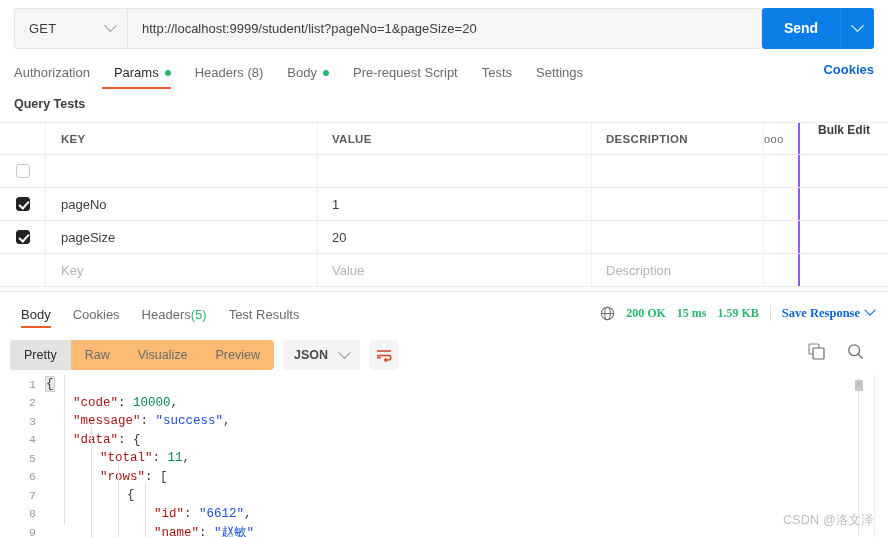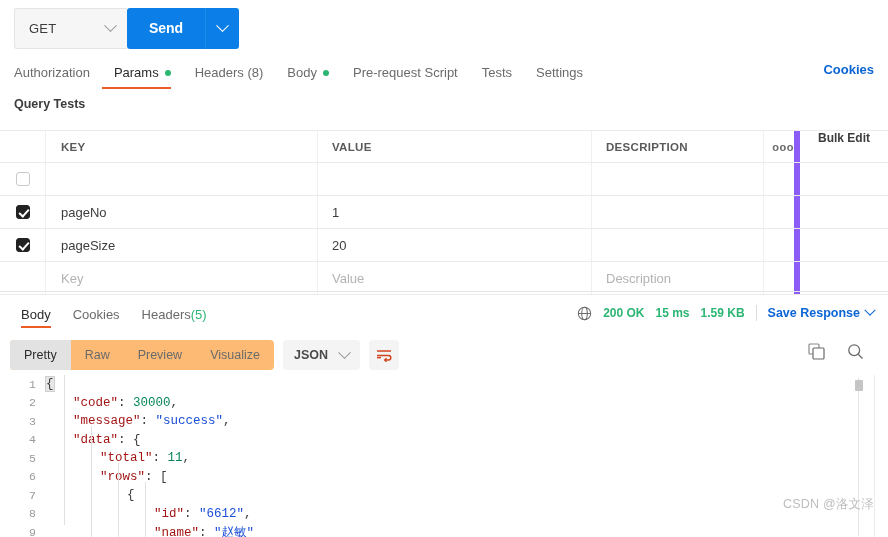--- a/index.html
+++ b/index.html
@@ -77,32 +77,31 @@
   }
 
   
   .qp-title {
     position: absolute; left: 14px; top: 97px; font-size: 12.5px;
     font-weight: bold; color: #3c3c3c;
   }
   .params-table {
     position: absolute; left: 0; top: 122px; width: 888px;
     border-top: 1px solid #eaeaea;
-    margin-top: 8px;
   }
   .prow { display: flex; height: 33px; border-bottom: 1px solid #eaeaea; }
   .prow.head { height: 32px; }
   .pc-check {
     width: 46px; display: flex; align-items: center; justify-content: center;
     border-right: 1px solid #f0f0f0;
   }
   .pc-key { width: 272px; display:flex; align-items:center; padding-left: 15px; border-right: 1px solid #f0f0f0; }
   .pc-val { width: 274px; display:flex; align-items:center; padding-left: 14px; border-right: 1px solid #f0f0f0; }
   .pc-desc { flex: 1; display:flex; align-items:center; padding-left: 14px; border-right: 1px solid #f0f0f0; }
-  .pc-dots { width: 36px; display:flex; align-items:center; justify-content:flex-end; border-right: 6px solid #8b5cf6; font-weight: bold; }
+  .pc-dots { width: 36px; display:flex; align-items:center; justify-content:flex-start; border-right: 2px solid #8b5cf6; }
   .pc-bulk { width: 88px; display:flex; align-items:flex-start; justify-content:center; }
   .th { font-size: 11.5px; font-weight: bold; color: #5a5a5a; letter-spacing: .3px; }
   .td { font-size: 13px; color: #3c3c3c; }
   .td.ph { color: #b3b3b3; }
   .bulk { font-size: 12px; font-weight: bold; color: #3c3c3c; cursor: pointer; }
   .dots-ico { font-size: 11px; color: #6b6b6b; letter-spacing: .5px; }
   .cb {
     width: 14px; height: 14px; border-radius: 3px; border: 1.3px solid #c9c9c9;
     background: #fff; cursor: pointer; display:inline-block;
   }
@@ -125,20 +124,21 @@
     font-size: 13px; color: #6b6b6b; cursor: pointer; white-space: nowrap;
   }
   .restab.active { color: #2b2b2b; }
   .restab.active .underline2 {
     position:absolute; left: 11px; right: 11px; bottom: 0; height: 2px; background:#ef5b25;
   }
   .green-count { color: #2bb673; }
   .resp-meta {
     position: absolute; right: 14px; top: 305px; display:flex; align-items:center; gap: 11px;
     font-size: 12.5px;
+    font-family: Liberation Serif, serif;
   }
   .globe-ico { width: 15px; height: 15px; display:block; }
   .meta-g { color: #2bb673; font-weight: bold; font-size: 12px; }
   .meta-divider { width:1px; height:16px; background:#dcdcdc; }
   .save-resp { color:#0b65d4; font-weight: bold; font-size: 12.5px; cursor:pointer; }
   .chev-b {
     width: 8px; height: 8px; border-right: 1.5px solid #0b65d4; border-bottom: 1.5px solid #0b65d4;
     transform: rotate(45deg) translate(-2px,-2px); margin-left: -5px;
   }
 
@@ -186,33 +186,36 @@
   .brkt-hl { background: #e7e7e7; outline: 1px solid #cfcfcf; }
   .guide {
     position: absolute; top: 375px; width: 1px; background: #e0e0e0;
   }
   
   .vscroll { position: absolute; right: 29px; top: 378px; width: 1px; height: 158px; background: #e4e4e4; }
   .vthumb { position: absolute; right: 25px; top: 380px; width: 8px; height: 11px; background: #c5c5c5; border-radius:1px; cursor:pointer; }
   .edge-line { position:absolute; right: 13px; top: 375px; width: 1px; height: 162px; background: #ececec; }
 
   .watermark {
-    position: absolute; right: 14px; bottom: 24px; font-size: 12.5px; color: #bdbdbd;
+    position: absolute; right: 14px; bottom: 8px; font-size: 12.5px; color: #bdbdbd;
     font-family: "Liberation Sans", sans-serif; letter-spacing: .2px;
   }
 </style>
 </head>
 <body>
 
 <div class="app">
 
   <div class="urlbar">
     <div class="method-select">
       <span class="method-label">GET</span>
       <span class="chev"></span>
+    </div>
+    <div class="url-input">
+      <span>http://localhost:9999/student/list?pageNo=1&amp;pageSize=20</span>
     </div>
     <div class="send-wrap">
       <button class="send-btn">Send</button>
       <div class="send-caret">
         <span class="chev-w"></span>
       </div>
     </div>
   </div>
 
   <div class="req-tabs">
@@ -338,20 +341,23 @@
     <div class="restab active">
       <span>Body</span>
       <span class="underline2"></span>
     </div>
     <div class="restab">
       <span>Cookies</span>
     </div>
     <div class="restab">
       <span>Headers </span>
         <span class="green-count">(5)</span>
+    </div>
+    <div class="restab">
+      <span>Test Results</span>
     </div>
   </div>
 
   <div class="resp-meta">
     <svg class="globe-ico" viewBox="0 0 16 16">
       <circle cx="8" cy="8" r="6.6" fill="none" stroke="#6b6b6b" stroke-width="1.1"></circle>
       <ellipse cx="8" cy="8" rx="3" ry="6.6" fill="none" stroke="#6b6b6b" stroke-width="1.1"></ellipse>
       <line x1="1.4" y1="8" x2="14.6" y2="8" stroke="#6b6b6b" stroke-width="1.1"></line>
     </svg>
     <span class="meta-g">200 OK</span>
@@ -359,22 +365,22 @@
     <span class="meta-g">1.59 KB</span>
     <span class="meta-divider"></span>
     <span class="save-resp">Save Response</span>
     <span class="chev-b"></span>
   </div>
 
   <div class="view-bar">
     <div class="seg">
       <div class="seg-item active">Pretty</div>
       <div class="seg-item">Raw</div>
+      <div class="seg-item">Visualize</div>
       <div class="seg-item">Preview</div>
-      <div class="seg-item">Visualize</div>
     </div>
     <div class="fmt-select">
       <span class="fmt-label">JSON</span>
       <span class="chev"></span>
     </div>
     <div class="wrap-btn">
       <svg width="16" height="14" viewBox="0 0 16 14">
         <line x1="1" y1="3" x2="15" y2="3" stroke="#d2441b" stroke-width="1.5"></line>
         <path d="M1 7.5 H12.5 a2.3 2.3 0 0 1 0 4.6 H9.3" fill="none" stroke="#d2441b" stroke-width="1.5"></path>
         <polyline points="10.6,10.4 8.7,12.1 10.6,13.7" fill="none" stroke="#d2441b" stroke-width="1.5"></polyline>
@@ -396,21 +402,21 @@
 
   <div class="code-sep"></div>
   <div class="code-area">
     <div id="code-lines">
         <div class="code-line">
           <span class="lno">1</span>
           <span class="ctext" style="padding-left: 0px;"><span class="p brkt-hl">{</span></span>
         </div>
         <div class="code-line">
           <span class="lno">2</span>
-          <span class="ctext" style="padding-left: 27px;"><span class="k">"code"</span><span class="p">: </span><span class="n">30000</span><span class="p">,</span></span>
+          <span class="ctext" style="padding-left: 27px;"><span class="k">"code"</span><span class="p">: </span><span class="n">10000</span><span class="p">,</span></span>
         </div>
         <div class="code-line">
           <span class="lno">3</span>
           <span class="ctext" style="padding-left: 27px;"><span class="k">"message"</span><span class="p">: </span><span class="s">"success"</span><span class="p">,</span></span>
         </div>
         <div class="code-line">
           <span class="lno">4</span>
           <span class="ctext" style="padding-left: 27px;"><span class="k">"data"</span><span class="p">: </span><span class="p">{</span></span>
         </div>
         <div class="code-line">

